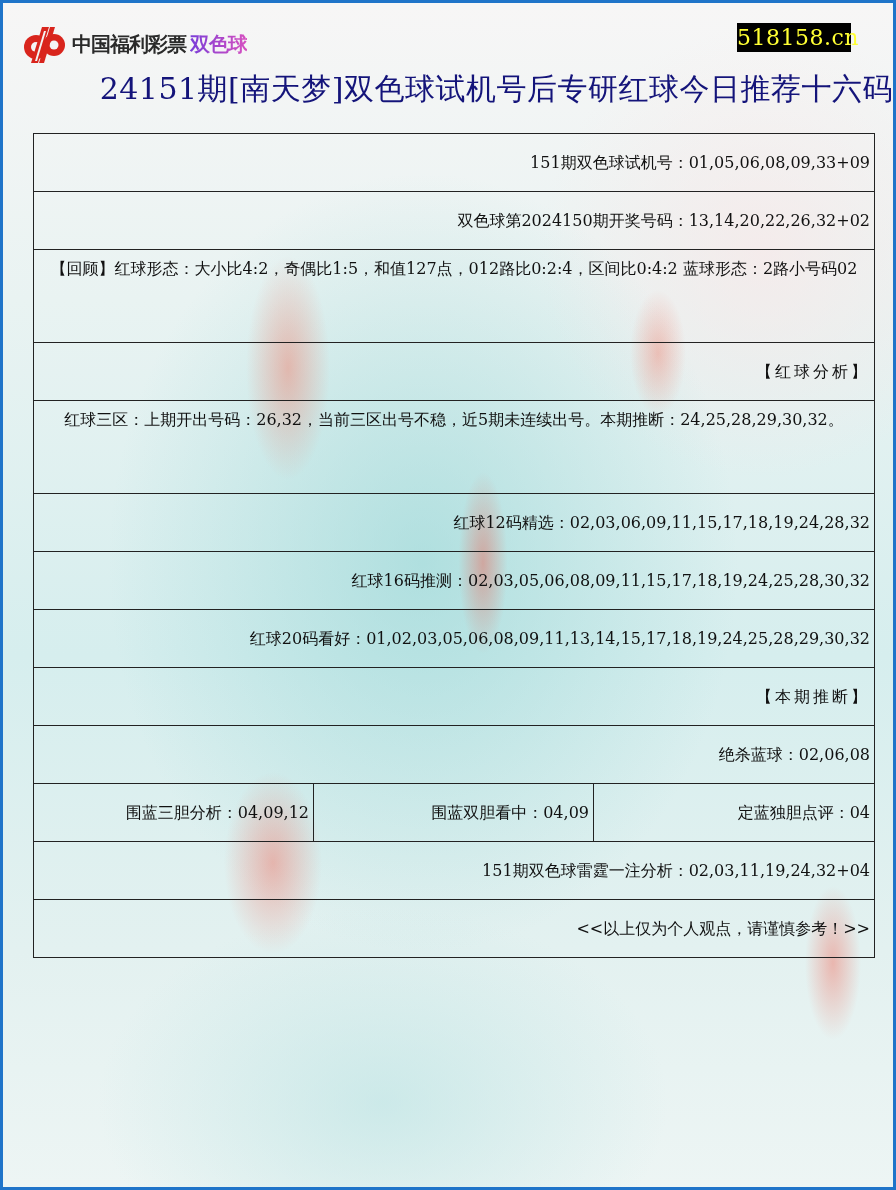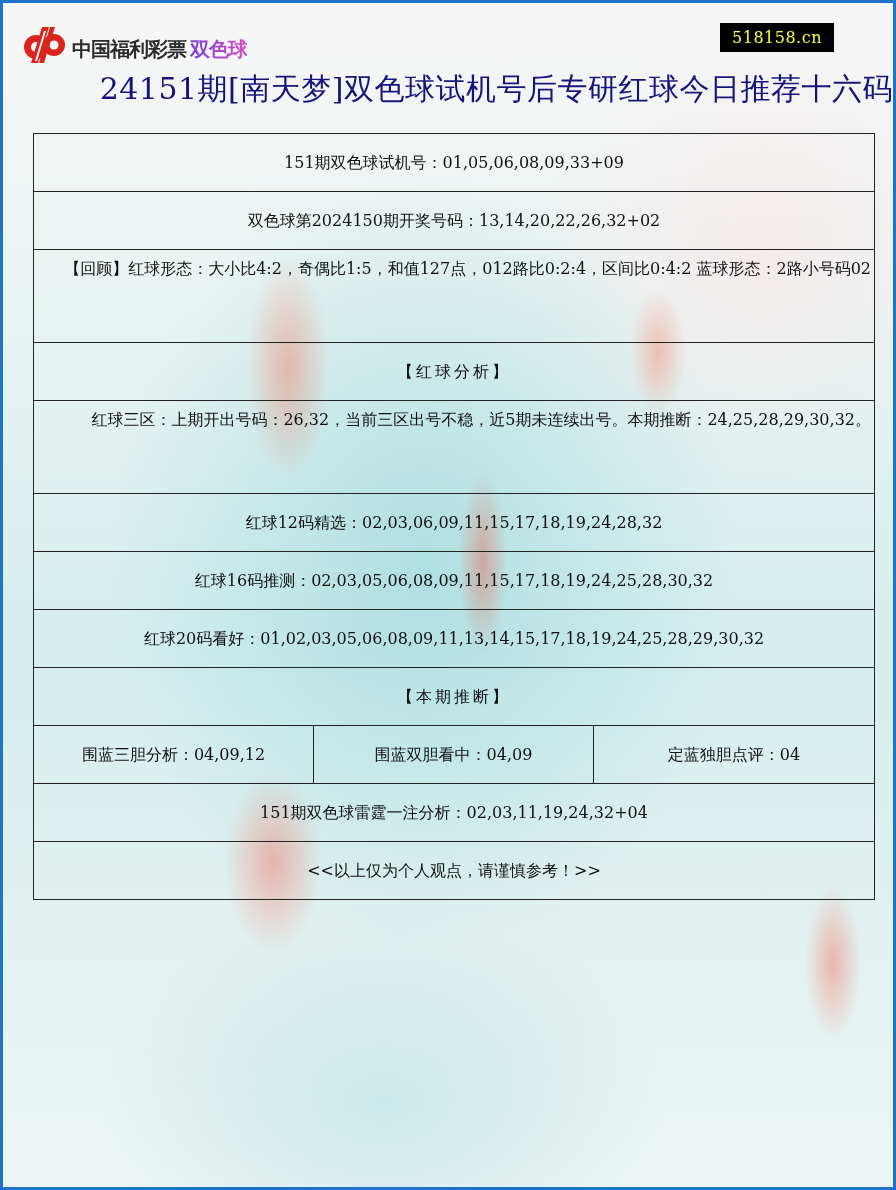--- a/index.html
+++ b/index.html
@@ -18,62 +18,62 @@
         radial-gradient(ellipse 35px 130px at 480px 560px, rgba(235,95,80,0.45), rgba(235,95,80,0) 70%),
         radial-gradient(ellipse 70px 130px at 270px 860px, rgba(240,110,95,0.45), rgba(240,110,95,0) 70%),
         radial-gradient(ellipse 40px 110px at 830px 960px, rgba(240,110,95,0.45), rgba(240,110,95,0) 70%),
         radial-gradient(ellipse 420px 520px at 420px 560px, rgba(140,210,210,0.55), rgba(140,210,210,0) 75%),
         radial-gradient(ellipse 300px 300px at 760px 250px, rgba(250,230,230,0.6), rgba(250,230,230,0) 75%),
         radial-gradient(ellipse 380px 260px at 380px 1100px, rgba(180,225,225,0.55), rgba(180,225,225,0) 75%),
         linear-gradient(180deg, #f7f6f6 0%, #e9f3f2 25%, #d6eeee 55%, #e3f1f0 80%, #edf5f4 100%);
     }
     .logo {
       position: absolute; left: 19px; top: 22px;
-      display: flex; align-items: flex-end; gap: 4px;
+      display: flex; align-items: center; gap: 4px;
     }
     .logo-mark { width: 46px; height: 38px; }
     .logo-cn {
       font-family: "DejaVu Sans", "Liberation Sans", sans-serif;
       font-weight: bold; font-size: 20px; color: #2a2a2a; letter-spacing: -1px;
     }
     .logo-ssq {
       font-family: "DejaVu Sans", "Liberation Sans", sans-serif;
       font-weight: bold; font-size: 20px; letter-spacing: -1px;
       background: linear-gradient(90deg, #7a3ed8, #d64fc0);
       -webkit-background-clip: text; background-clip: text; color: transparent;
     }
     .site-badge {
-      position: absolute; left: 717px; top: 20px;
+      position: absolute; left: 734px; top: 20px;
       width: 114px; height: 29px;
       background: #000; color: #ffff33;
       font-family: "DejaVu Serif", "Liberation Serif", serif;
-      font-size: 16px; line-height: 29px; text-align: center; letter-spacing: 0.5px;
+      font-size: 22px; line-height: 29px; text-align: center; letter-spacing: 0.5px;
     }
     .page-title {
       position: absolute; left: 0; right: 0; top: 66px;
       text-align: right;
       color: #14147a; font-size: 30px; letter-spacing: 0.5px;
       white-space: nowrap;
     }
     table.info {
       position: absolute; left: 30px; top: 130px;
       width: 841px; border-collapse: collapse;
       table-layout: fixed;
       color: #111;
       font-family: "DejaVu Serif", "Liberation Serif", serif;
       font-size: 16px;
     }
     table.info td {
       border: 1px solid #222;
       padding: 0 4px;
-      text-align: center;
+      text-align: right;
       height: 57px;
       line-height: 25px;
     }
-    table.info td.left { text-align: right; padding: 6px 3px 10px 3px; vertical-align: top; margin-left: 8px; }
+    table.info td.left { text-align: center; padding: 6px 3px 10px 3px; vertical-align: top; margin-left: 8px; }
     table.info tr.tall td { height: 76px; }
     table.info td.section { letter-spacing: 3px; }
   </style>
 </head>
 <body>
 
 <div class="frame">
 
   <div class="logo">
     <svg class="logo-mark" viewBox="0 0 46 38">
@@ -121,20 +121,23 @@
     <tr>
       <td colspan="3">红球16码推测：02,03,05,06,08,09,11,15,17,18,19,24,25,28,30,32</td>
     </tr>
     <tr>
       <td colspan="3">红球20码看好：01,02,03,05,06,08,09,11,13,14,15,17,18,19,24,25,28,29,30,32</td>
     </tr>
     <tr>
       <td colspan="3" class="section">【本期推断】</td>
     </tr>
     <tr>
+      <td colspan="3">绝杀蓝球：02,06,08</td>
+    </tr>
+    <tr>
       <td>围蓝三胆分析：04,09,12</td>
       <td>围蓝双胆看中：04,09</td>
       <td>定蓝独胆点评：04</td>
     </tr>
     <tr>
       <td colspan="3">151期双色球雷霆一注分析：02,03,11,19,24,32+04</td>
     </tr>
     <tr>
       <td colspan="3">&lt;&lt;以上仅为个人观点，请谨慎参考！&gt;&gt;</td>
     </tr>

